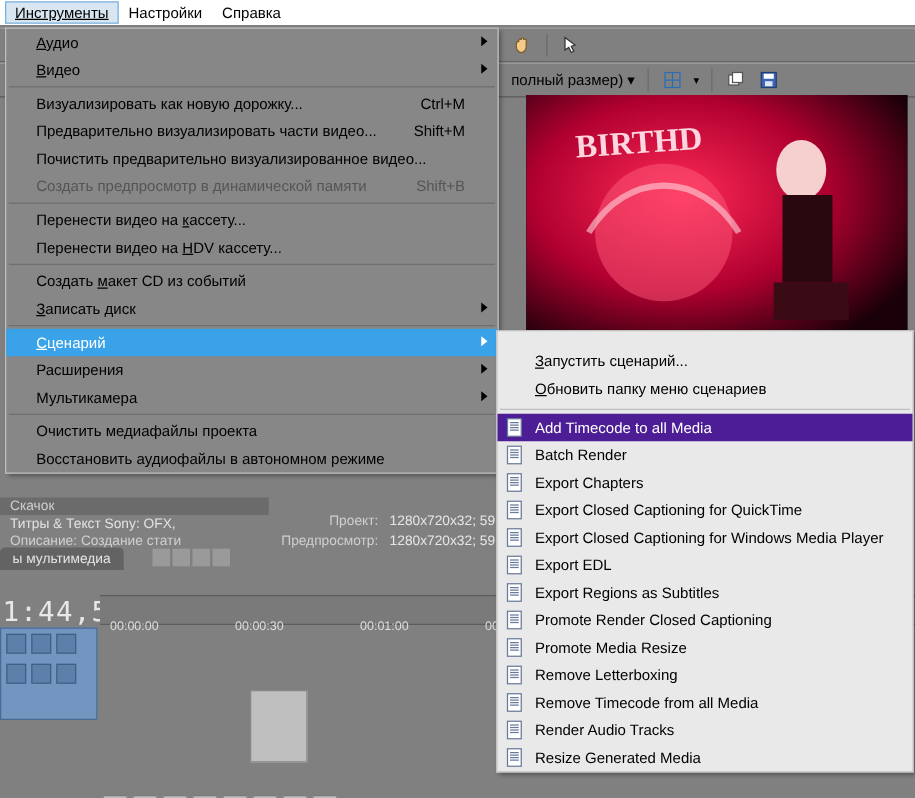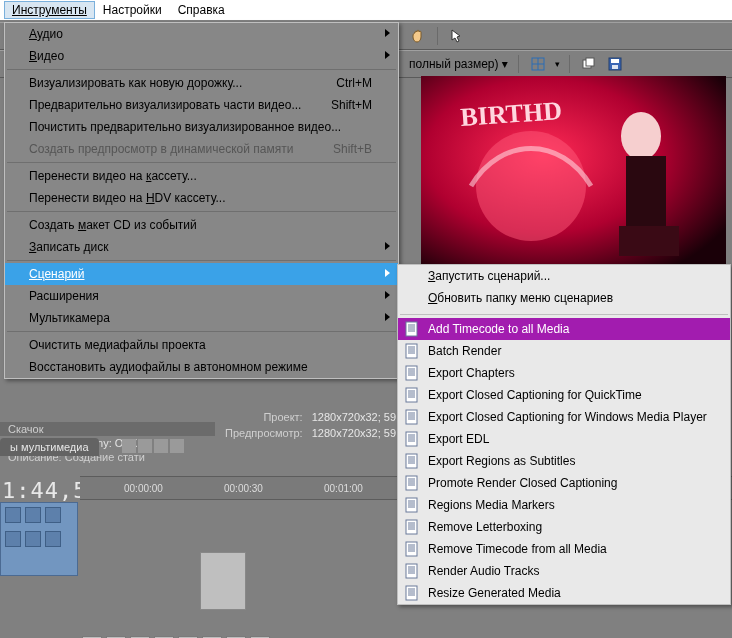--- a/index.html
+++ b/index.html
@@ -13,50 +13,50 @@
   .toolbar-spacer{flex:0 0 395px;}
   .sep{width:1px;height:18px;background:#6a6a6a;margin:0 2px;}
   .icon-btn{width:18px;height:18px;display:inline-flex;align-items:center;justify-content:center;}
   .dd{color:#000;}
   .preview{position:absolute;left:421px;top:54px;width:305px;height:200px;background:#000;}
   .preview svg{width:100%;height:100%;}
 
   
   .menu1{position:absolute;left:4px;top:22px;width:393px;background:#878787;border:1px solid #bfbfbf;box-shadow:2px 2px 4px rgba(0,0,0,.4);}
   .m1-row{position:relative;display:flex;align-items:center;height:22px;padding:0 28px 0 24px;}
-  .m1-row.hover{background:#3aa2e8;color:#fff;text-decoration:underline;}
+  .m1-row.hover{background:#3aa2e8;color:#fff;}
   .m1-row.disabled{color:#555;text-align:center;}
   .m1-sep{height:1px;background:#6f6f6f;margin:2px 2px;}
   .m1-arrow{position:absolute;right:8px;top:6px;}
   .m1-accel{position:absolute;right:26px;}
 
   
   .menu2{position:absolute;left:397px;top:264px;width:332px;background:#e9e9e9;border:1px solid #bfbfbf;box-shadow:2px 2px 4px rgba(0,0,0,.4);}
-  .m2-top{padding:0 0 2px;}
+  .m2-top{padding:13px 0 2px;}
   .m2-row{position:relative;display:flex;align-items:center;height:22px;padding:0 10px 0 30px;}
-  .m2-row.hover{background:#a21caf;color:#fff;}
+  .m2-row.hover{background:#4c1d95;color:#fff;}
   .m2-sep{height:1px;background:#bfbfbf;margin:3px 2px;}
   .m2-icon{position:absolute;left:6px;top:3px;width:16px;height:16px;}
 
   
-  .leftpanel{position:absolute;left:0;top:400px;width:215px;color:#cfcfcf;font-size:11px;}
+  .leftpanel{position:absolute;left:0;top:376px;width:215px;color:#cfcfcf;font-size:11px;}
   .leftpanel .row{padding:1px 8px;}
   .tab{position:absolute;left:0;top:416px;background:#636363;color:#e6e6e6;padding:3px 10px;border-radius:4px 4px 0 0;font-size:11px;}
   .navbtns{position:absolute;left:122px;top:417px;display:flex;gap:2px;}
   .navbtns span{width:14px;height:14px;background:#9a9a9a;display:inline-block;}
 
   .projinfo{position:absolute;left:222px;top:386px;font-size:11px;color:#cfcfcf;}
   .projinfo td.l{text-align:right;padding-right:6px;color:#cfcfcf;}
   .projinfo td.r{color:#e6e6e6;}
   .badge{position:absolute;left:398px;top:438px;background:#dedede;color:#000;font-size:10px;padding:0 2px;border:1px solid #888;border-radius:2px;}
 
   .tc{position:absolute;left:2px;top:456px;color:#e8e8e8;font-size:22px;font-family:Consolas,monospace;letter-spacing:1px;}
   .timeline{position:absolute;left:80px;top:454px;right:0;}
   .ruler{height:22px;background:#7a7a7a;border-top:1px solid #5c5c5c;border-bottom:1px solid #5c5c5c;position:relative;color:#ddd;font-size:10px;}
-  .ruler span{position:absolute;top:6px;margin-left:36px;}
+  .ruler span{position:absolute;top:19px;}
   .trackhdr{position:absolute;left:0;top:480px;width:76px;height:72px;background:#7296c0;border:1px solid #4b6a92;}
   .trackhdr .r1{display:flex;gap:4px;padding:4px;}
   .chip{width:14px;height:14px;background:#5d80ab;border:1px solid #3f5f86;}
   .clip{position:absolute;top:50px;height:56px;background:#1a0a14;border:1px solid #2e3a50;}
   .clip.a{left:86px;width:114px;}
   .gap{position:absolute;left:200px;top:530px;width:44px;height:56px;background:#bfbfbf;border:1px solid #888;}
   .clip.b{left:244px;width:150px;}
   .transport{position:absolute;left:82px;top:614px;display:flex;gap:4px;}
   .tbtn{width:18px;height:18px;background:#bdbdbd;border:1px solid #7a7a7a;display:inline-block;}
 
@@ -382,21 +382,21 @@
       <div class="m2-row">
         <span class="m2-icon">
           <svg width="16" height="16">
             <rect x="2" y="1" width="11" height="14" fill="#fff" stroke="#6a7a9a"></rect>
             <line x1="4" y1="4" x2="11" y2="4" stroke="#6a7a9a"></line>
             <line x1="4" y1="6" x2="11" y2="6" stroke="#6a7a9a"></line>
             <line x1="4" y1="8" x2="11" y2="8" stroke="#6a7a9a"></line>
             <line x1="4" y1="10" x2="11" y2="10" stroke="#6a7a9a"></line>
           </svg>
         </span>
-        <span>Regions Media Markers</span>
+        <span>Promote Media Resize</span>
       </div>
       <div class="m2-row">
         <span class="m2-icon">
           <svg width="16" height="16">
             <rect x="2" y="1" width="11" height="14" fill="#fff" stroke="#6a7a9a"></rect>
             <line x1="4" y1="4" x2="11" y2="4" stroke="#6a7a9a"></line>
             <line x1="4" y1="6" x2="11" y2="6" stroke="#6a7a9a"></line>
             <line x1="4" y1="8" x2="11" y2="8" stroke="#6a7a9a"></line>
             <line x1="4" y1="10" x2="11" y2="10" stroke="#6a7a9a"></line>
           </svg>

